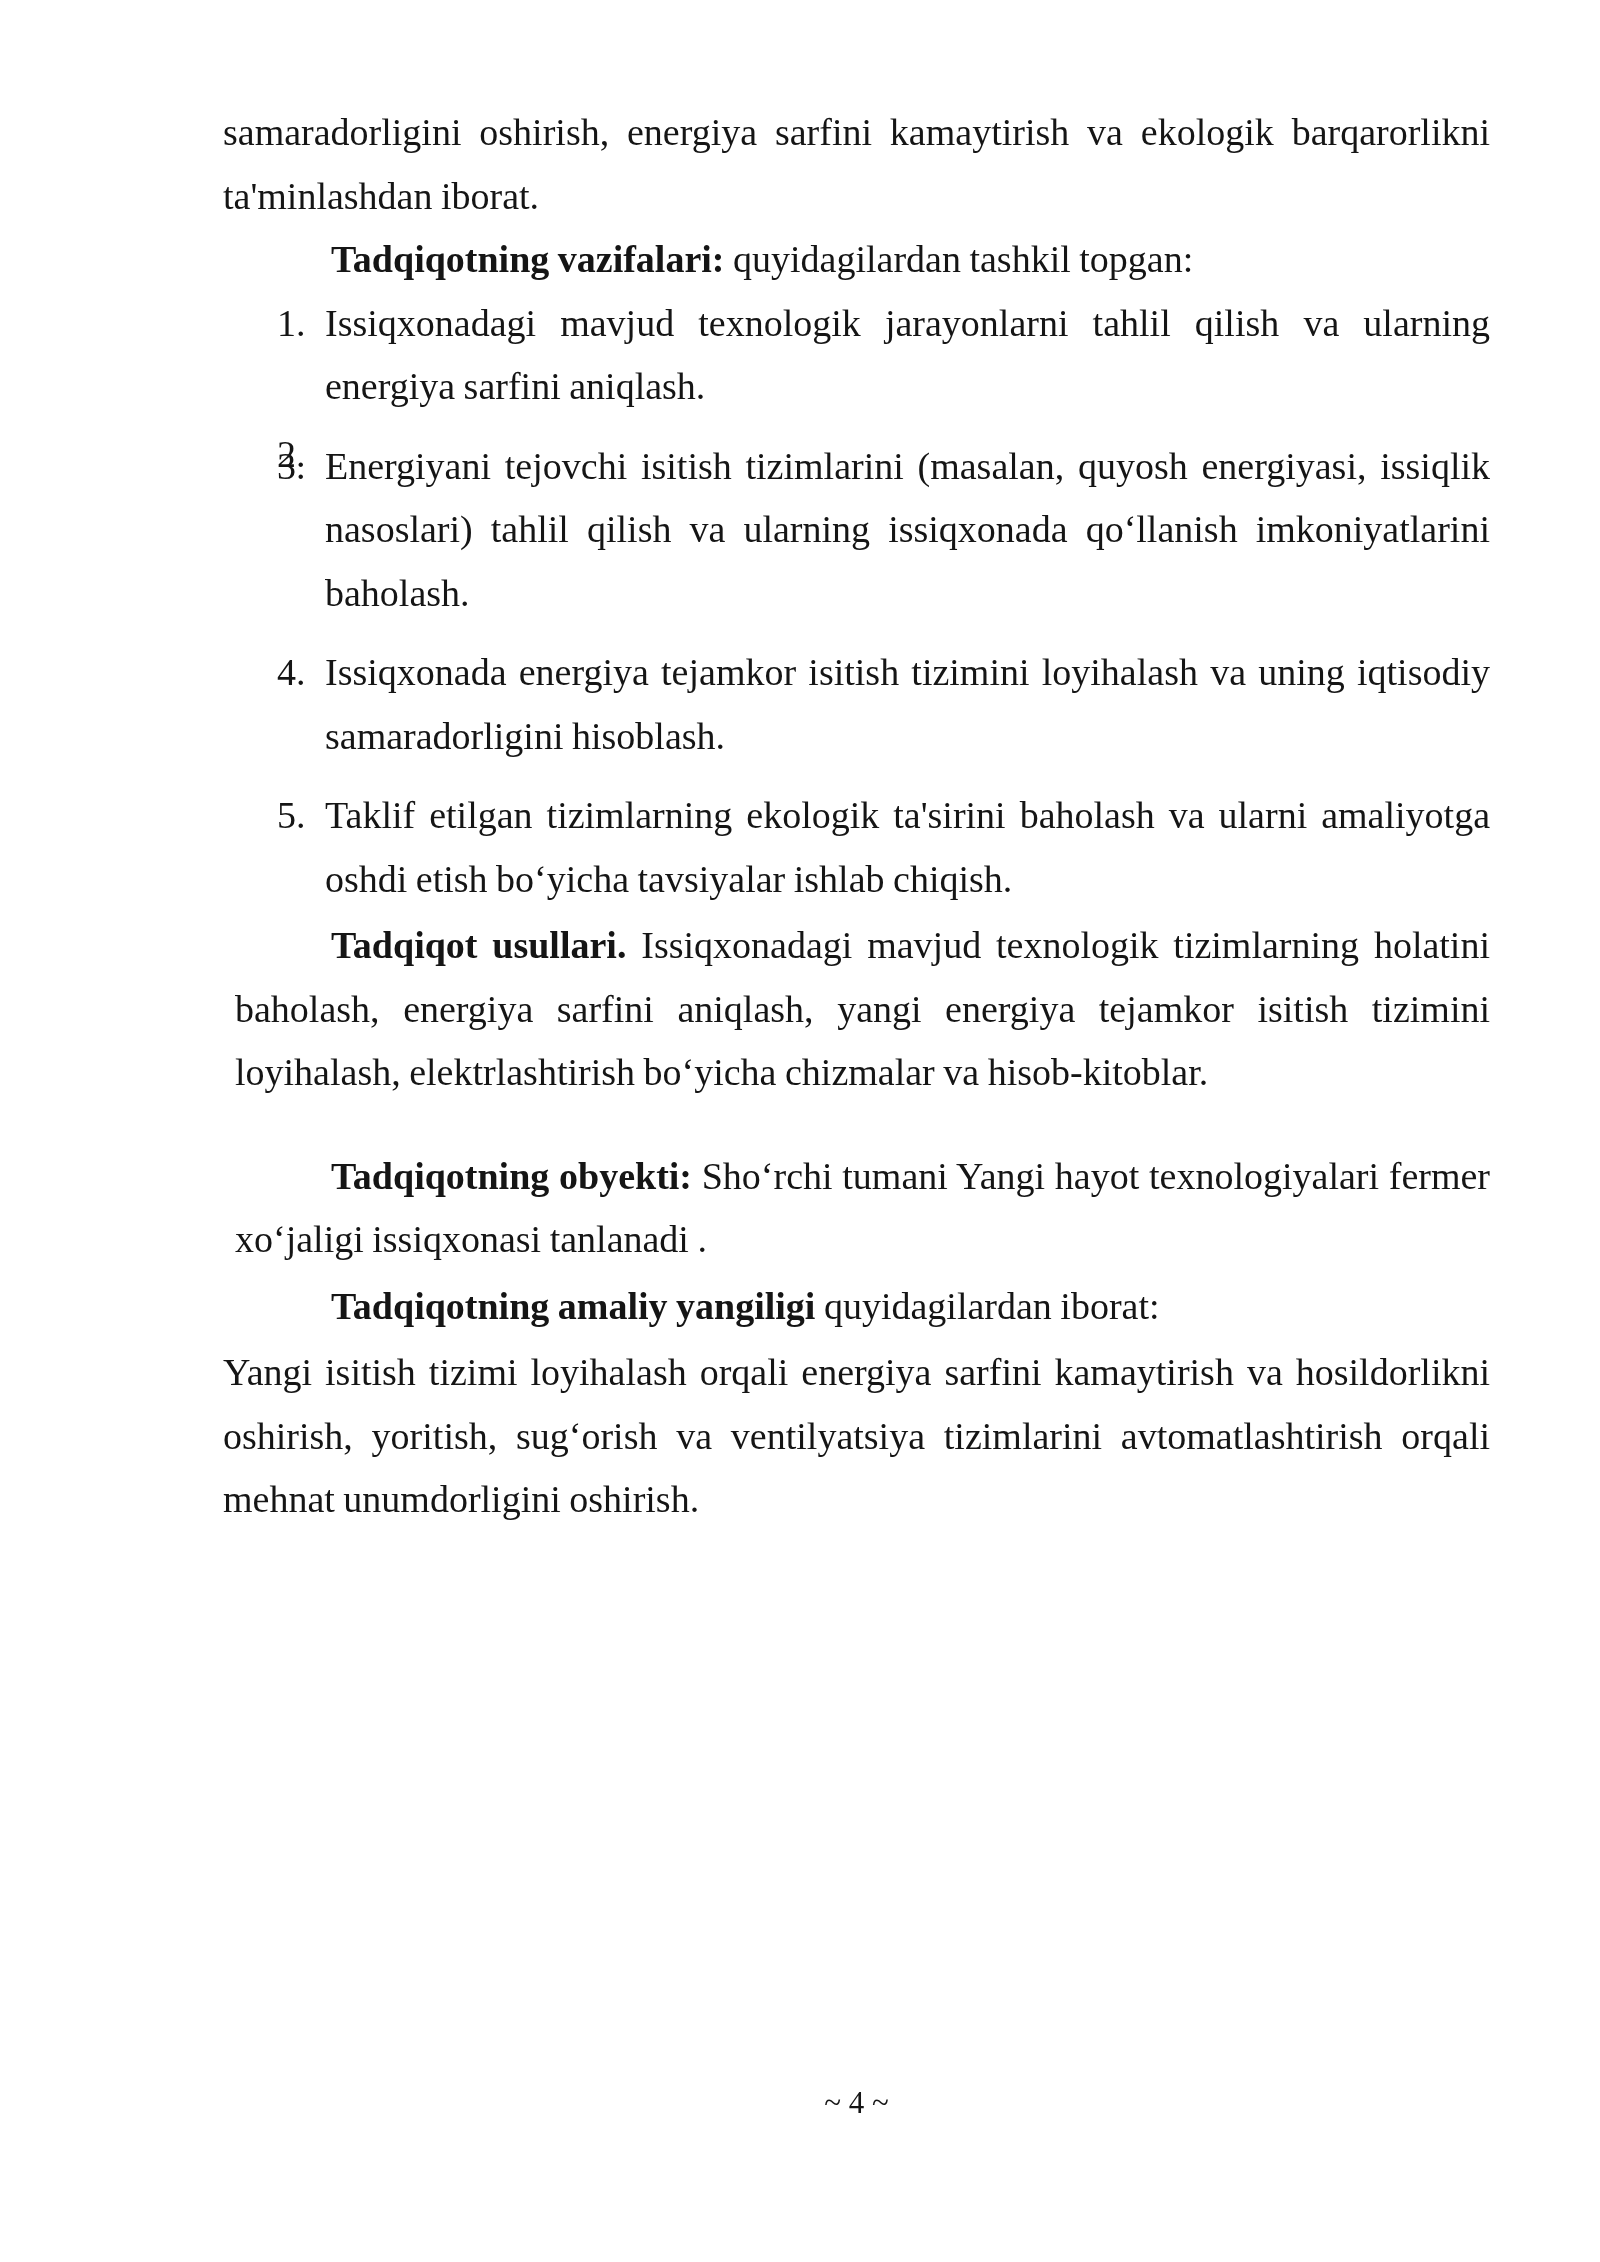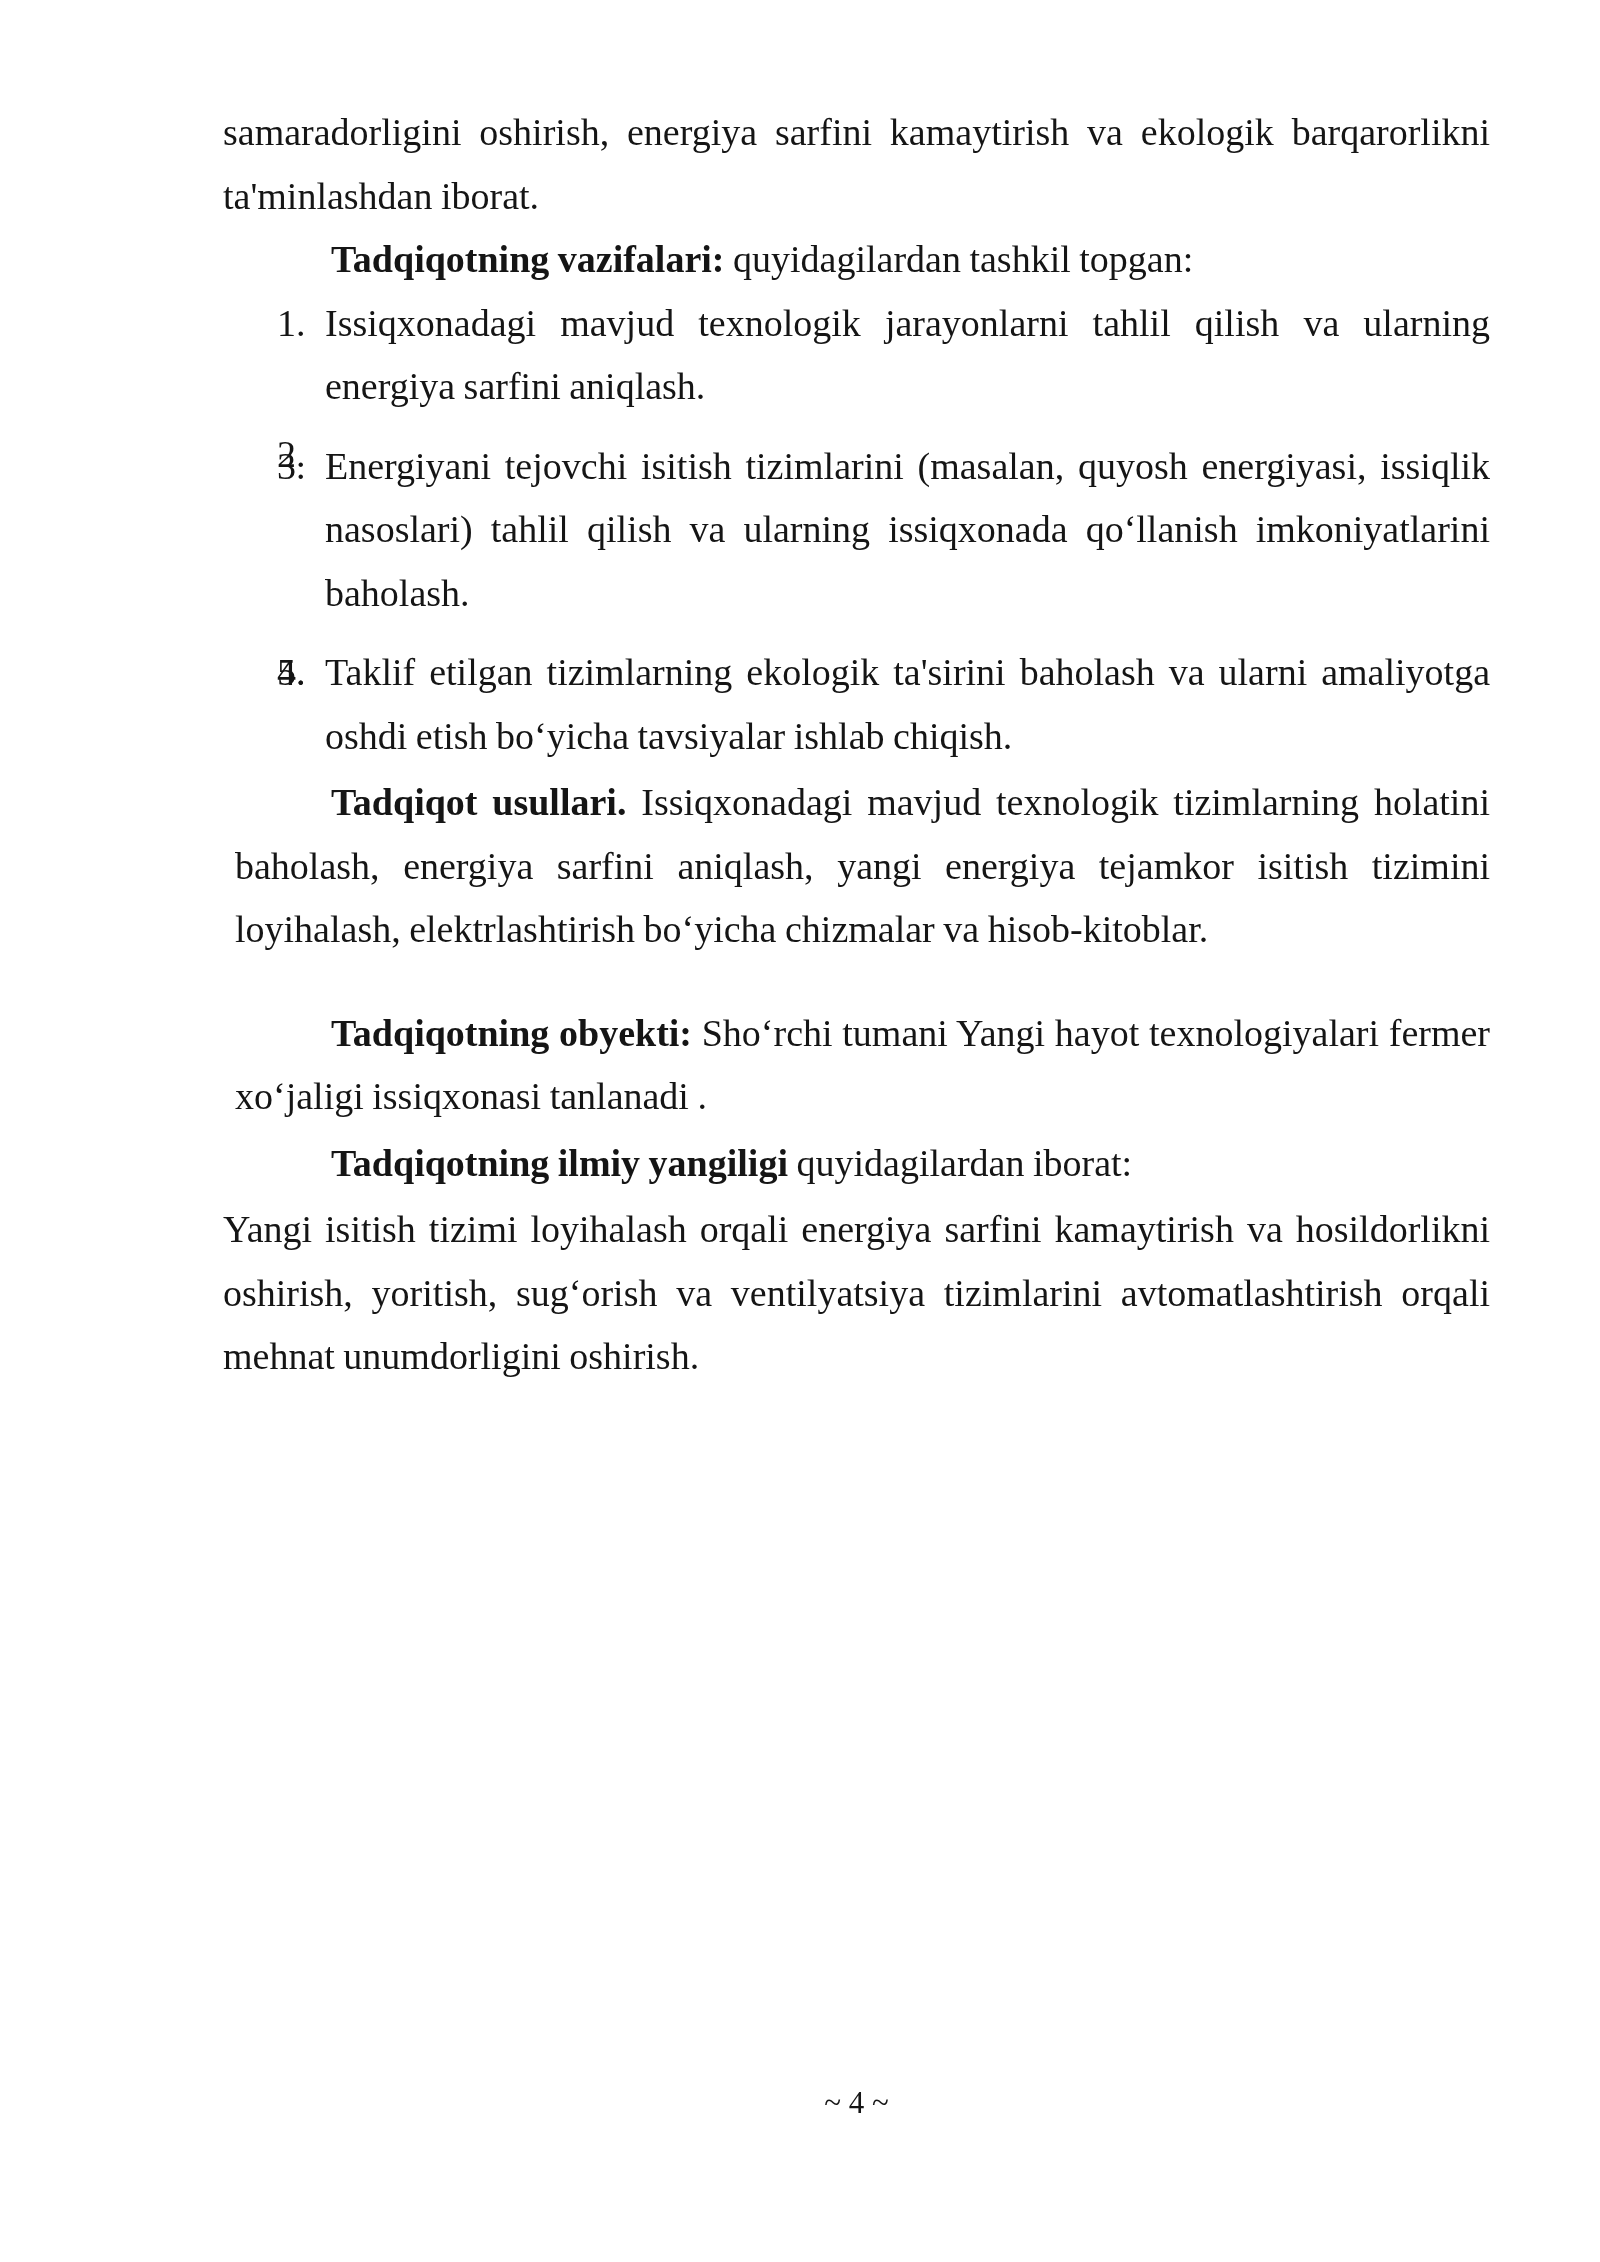--- a/index.html
+++ b/index.html
@@ -57,29 +57,29 @@
   <div class="content">
 
     <p class="para">samaradorligini oshirish, energiya sarfini kamaytirish va ekologik barqarorlikni ta'minlashdan iborat.</p>
 
     <p class="para indent"><b>Tadqiqotning vazifalari:</b><span> quyidagilardan tashkil topgan:</span></p>
 
     <ol class="tasks">
       <li class="task-item"><span class="task-num">1.</span><span>Issiqxonadagi mavjud texnologik jarayonlarni tahlil qilish va ularning energiya sarfini aniqlash.</span></li>
       <li class="task-item mt4"><span class="task-num">2.</span></li>
       <li class="task-item mt16"><span class="task-num">3.</span><span>Energiyani tejovchi isitish tizimlarini (masalan, quyosh energiyasi, issiqlik nasoslari) tahlil qilish va ularning issiqxonada qo‘llanish imkoniyatlarini baholash.</span></li>
-      <li class="task-item mt16"><span class="task-num">4.</span></li>
+      <li class="task-item mt16"><span class="task-num">4.</span><span>Issiqxonada energiya tejamkor isitish tizimini loyihalash va uning iqtisodiy samaradorligini hisoblash.</span></li>
       <li class="task-item mt16"><span class="task-num">5.</span><span>Taklif etilgan tizimlarning ekologik ta'sirini baholash va ularni amaliyotga oshdi etish bo‘yicha tavsiyalar ishlab chiqish.</span></li>
     </ol>
 
     <p class="para indent mt3"><b>Tadqiqot usullari.</b><span> Issiqxonadagi mavjud texnologik tizimlarning holatini baholash, energiya sarfini aniqlash, yangi energiya tejamkor isitish tizimini loyihalash, elektrlashtirish bo‘yicha chizmalar va hisob-kitoblar.</span></p>
 
     <p class="para indent mt40"><b>Tadqiqotning obyekti:</b><span> Sho‘rchi tumani Yangi hayot texnologiyalari fermer xo‘jaligi issiqxonasi tanlanadi .</span></p>
 
-    <p class="para indent mt3"><b>Tadqiqotning ilmiy yangiligi</b><span> quyidagilardan iborat:</span></p>
+    <p class="para indent mt3"><b>Tadqiqotning amaliy yangiligi</b><span> quyidagilardan iborat:</span></p>
 
     <p class="para mt3">Yangi isitish tizimi loyihalash orqali energiya sarfini kamaytirish va hosildorlikni oshirish, yoritish, sug‘orish va ventilyatsiya tizimlarini avtomatlashtirish orqali mehnat unumdorligini oshirish.</p>
 
 
 
   </div>
 
   <div class="footer">~ 4 ~</div>
 </div>
 

